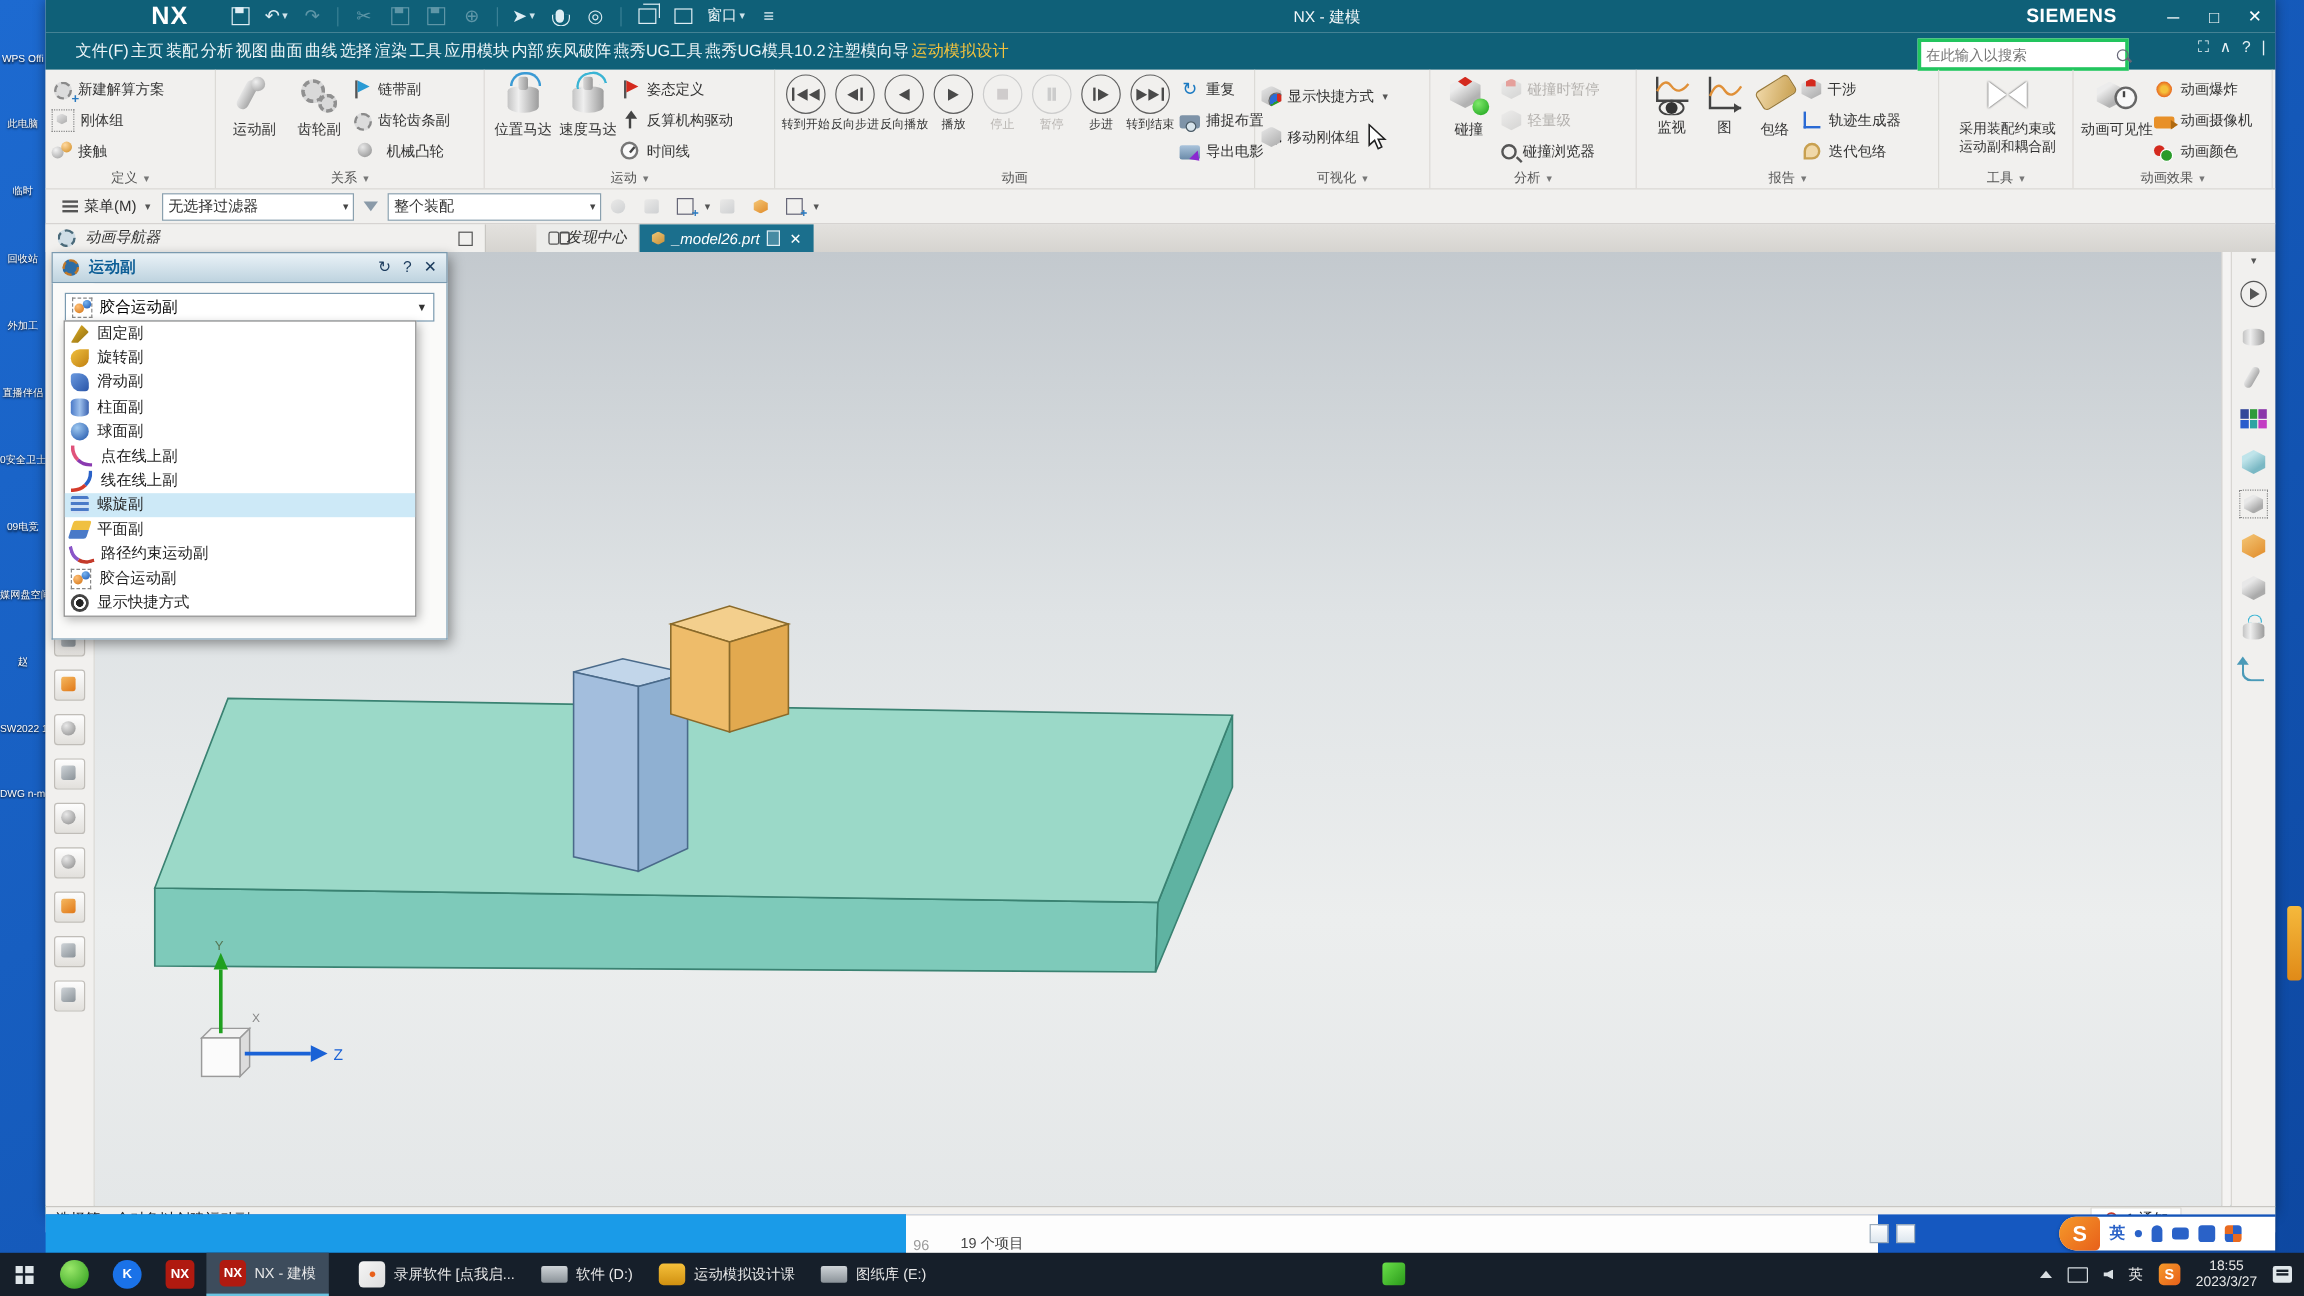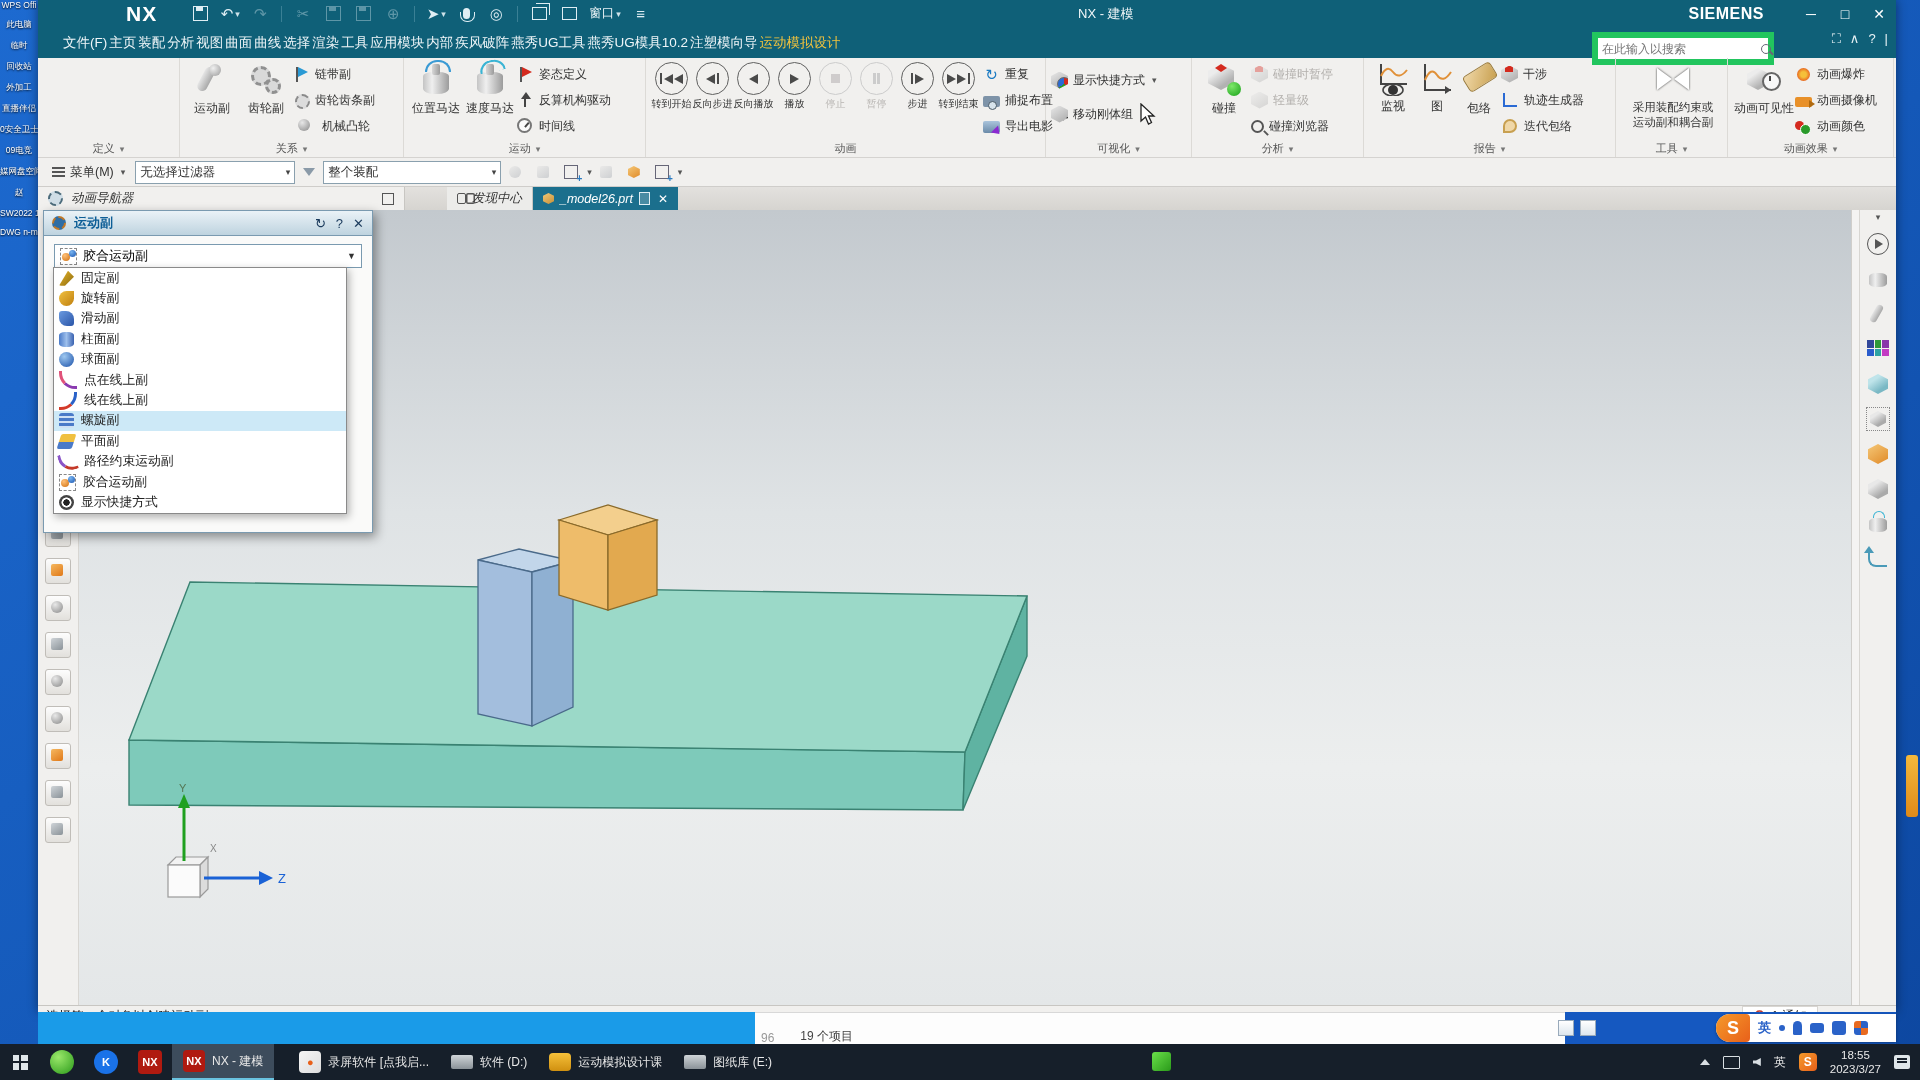--- a/index.html
+++ b/index.html
@@ -2,21 +2,21 @@
 <html><head>
 <meta charset="utf-8">
 <style>
   html,body{margin:0;padding:0;}
   body{width:1920px;height:1080px;overflow:hidden;font-family:"Liberation Sans","DejaVu Sans",sans-serif;position:relative;background:#0f4fae;}
   .stage{position:absolute;left:0;top:0;width:1920px;height:1080px;background:linear-gradient(150deg,#1d6ad0 0%,#1458b8 55%,#0d47a0 100%);}
   
   .deskcol{position:absolute;left:0;top:0;width:38px;height:1044px;}
   .dicon{width:38px;margin-bottom:9px;text-align:center;}
   .dtile{width:25px;height:25px;margin:0 auto;border-radius:4px;box-shadow:0 1px 2px rgba(0,0,0,.4);}
-  .dlabel{font-size:8.5px;color:#fff;text-shadow:0 1px 2px #000;white-space:nowrap;overflow:hidden;display:block;width:38px;}
+  .dlabel{font-size:8.5px;color:#fff;text-shadow:0 1px 2px #000;white-space:nowrap;overflow:hidden;display:block;width:38px;margin-top:44px;}
   .c-red{background:linear-gradient(135deg,#e84a3c,#b02418);} .c-blue{background:linear-gradient(135deg,#3f8fe0,#1a5bb0);}
   .c-yellow{background:linear-gradient(135deg,#f5c03a,#d09010);} .c-green{background:linear-gradient(135deg,#57c445,#2a8f1e);}
   .c-teal{background:linear-gradient(135deg,#3fc4c4,#1a8f93);} .c-gray{background:linear-gradient(135deg,#e8e8e8,#9a9aa0);}
   .c-dark{background:linear-gradient(135deg,#384048,#14181c);} .c-orange{background:linear-gradient(135deg,#f09030,#c05a08);}
   
   .rstrip-marker{position:absolute;right:2px;top:755px;width:12px;height:62px;background:linear-gradient(#f5b93c,#e08a18);border-radius:3px;}
   
   .nx{position:absolute;left:38px;top:0;width:1858px;height:1004px;background:#f1f0ee;border-bottom:8px solid #0f6078;box-shadow:0 0 10px rgba(0,0,0,.45);}
   .titlebar{height:27px;background:#0f6078;display:flex;align-items:center;color:#eaf3f7;position:relative;}
   .nxlogo{font-weight:bold;font-size:21px;letter-spacing:1px;color:#fff;margin-left:88px;margin-right:28px;}
@@ -34,21 +34,21 @@
   .winbox2::after{content:"";position:absolute;left:3px;top:-5px;width:13px;height:11px;border:1.5px solid #dfeef4;border-bottom:none;border-left:none;}
   .wtitle{position:absolute;left:1040px;font-size:13px;color:#f2f7f9;}
   .brand{position:absolute;right:132px;font-weight:bold;font-size:16px;letter-spacing:.5px;color:#fff;}
   .wctl{position:absolute;right:0;top:0;height:27px;display:flex;}
   .wc{width:34px;height:27px;display:flex;align-items:center;justify-content:center;color:#fff;font-size:14px;}
   
   .menubar{height:31px;background:#0f6078;display:flex;align-items:center;color:#eef5f8;font-size:13.5px;position:relative;}
   .mtab{margin:0 1px;white-space:nowrap;cursor:default;}
   .mtab.first{margin-left:25px;}
   .mtab.active{color:#f2c33d;}
-  .searchbox{position:absolute;right:122px;top:5px;width:170px;height:21px;background:#fff;border:6px solid #22c55e;display:flex;align-items:center;}
+  .searchbox{position:absolute;right:122px;top:5px;width:170px;height:21px;background:#fff;border:3px solid #22c55e;display:flex;align-items:center;}
   .searchbox input{border:none;outline:none;flex:1;font-size:12px;padding:0 4px;color:#333;background:transparent;font-family:inherit;}
   .mag{width:8px;height:8px;border:1.6px solid #667;border-radius:50%;position:relative;margin-right:6px;flex:none;}
   .mag::after{content:"";position:absolute;left:7px;top:7px;width:5px;height:1.6px;background:#667;transform:rotate(45deg);}
   .mbicons{position:absolute;right:8px;top:4px;display:flex;gap:9px;color:#e8f2f6;font-size:13px;}
   
   .ribbon{height:99px;background:#f1f0ee;border-bottom:1px solid #d5d3d0;display:flex;overflow:hidden;}
   .rg{position:relative;height:99px;border-right:1px solid #dcdad6;padding:3px 3px 16px 5px;box-sizing:border-box;flex:none;}
   .rglabel{position:absolute;bottom:1px;left:0;right:0;text-align:center;font-size:11px;color:#555;}
   .rglabel .dd{color:#777;}
   .rcol{display:flex;flex-direction:column;justify-content:flex-start;}
@@ -346,20 +346,36 @@
         <span>⛶</span>
         <span>∧</span>
         <span>?</span>
         <span>|</span>
       </span>
     </div>
 
     <div class="ribbon">
 
       <div class="rg" style="width:142px;">
+        <div class="rcol">
+          <div class="rs">
+              <span class="ic">
+                <span class="ic-gear plus gearc" style="position:static;display:block;"></span>
+              </span>
+              <span>新建解算方案</span>
+            </div>
+          <div class="rs">
+              <span class="ic ic-boxsel"></span>
+              <span>刚体组</span>
+            </div>
+          <div class="rs">
+              <span class="ic ic-balls"></span>
+              <span>接触</span>
+            </div>
+        </div>
         <div class="rglabel"><span>定义</span> <span class="dd">▾</span></div>
       </div>
 
       <div class="rg" style="width:224px;">
         <div class="rrow">
           <div class="rl">
               <span class="bi bi-arm"></span>
               <span>运动副</span>
             </div>
           <div class="rl">

